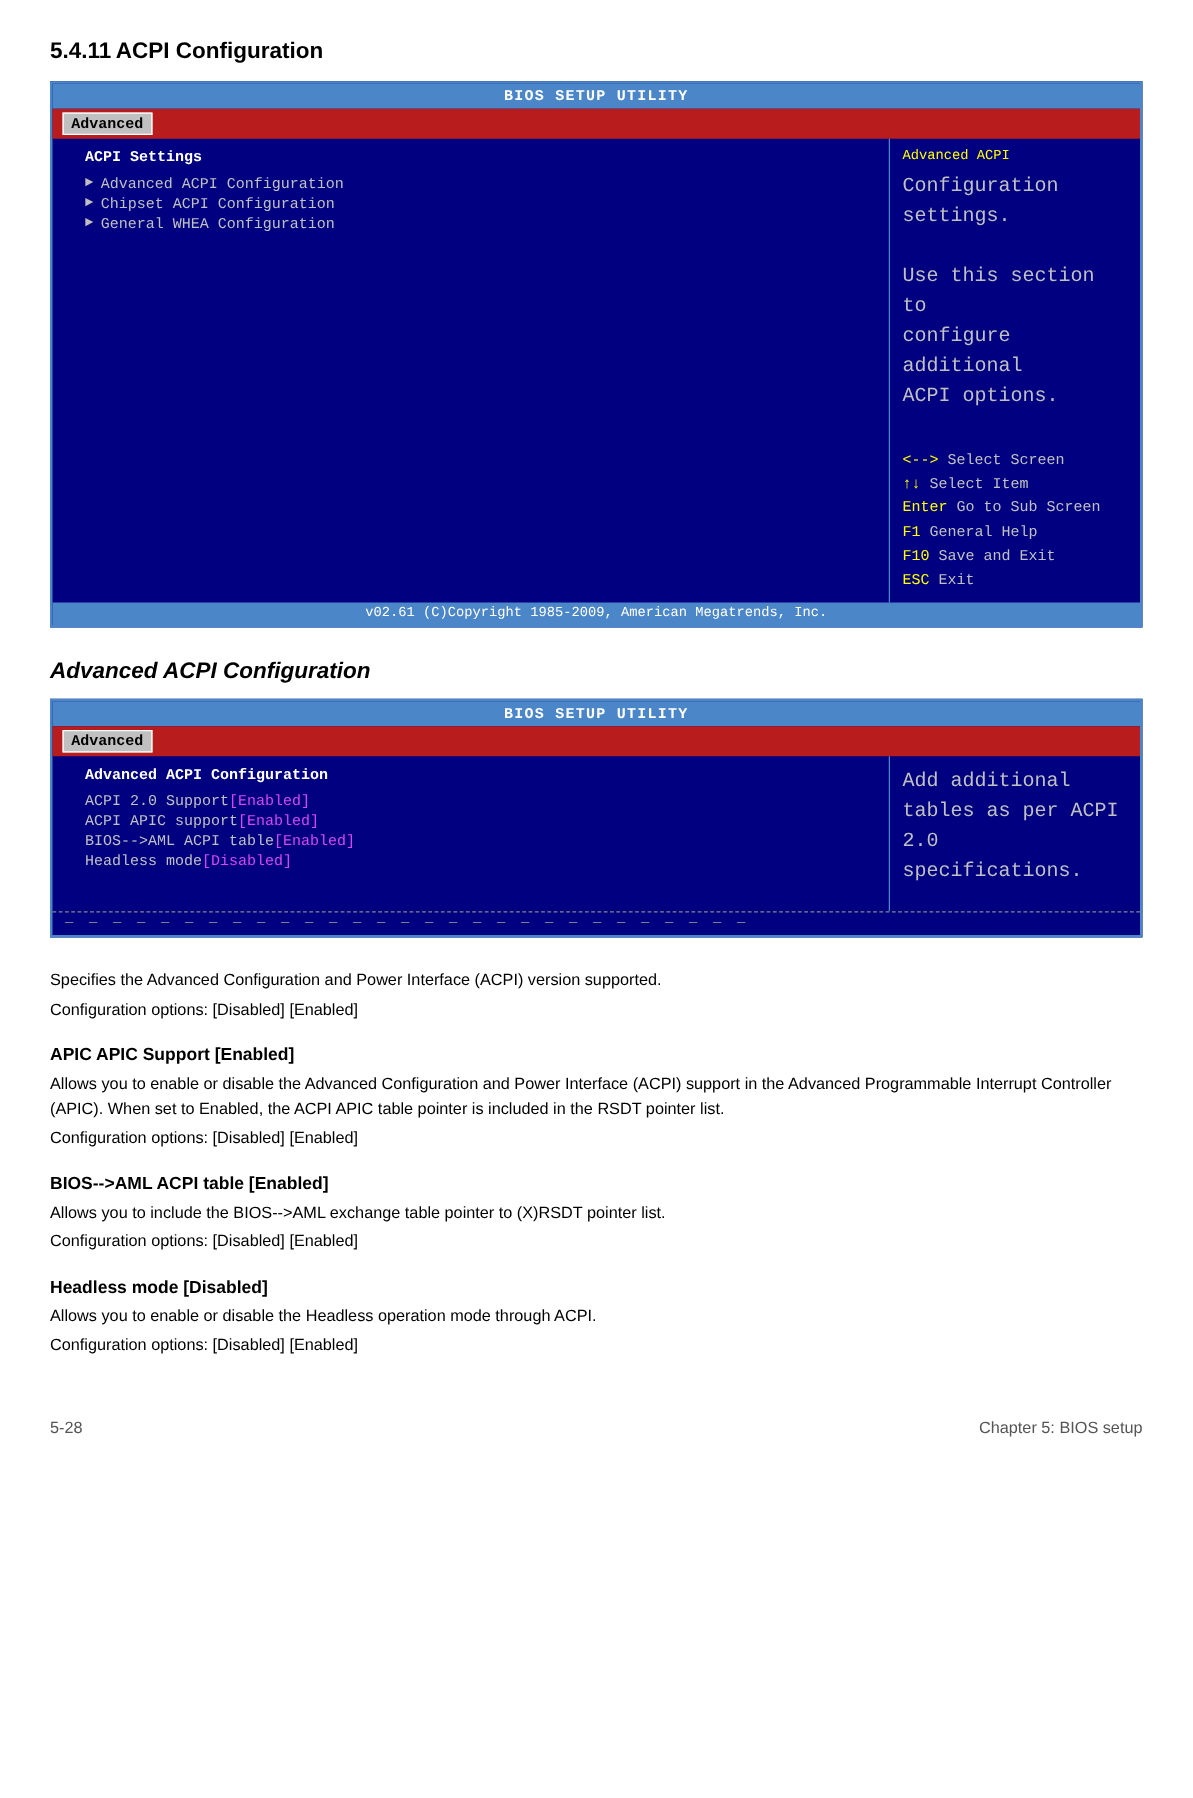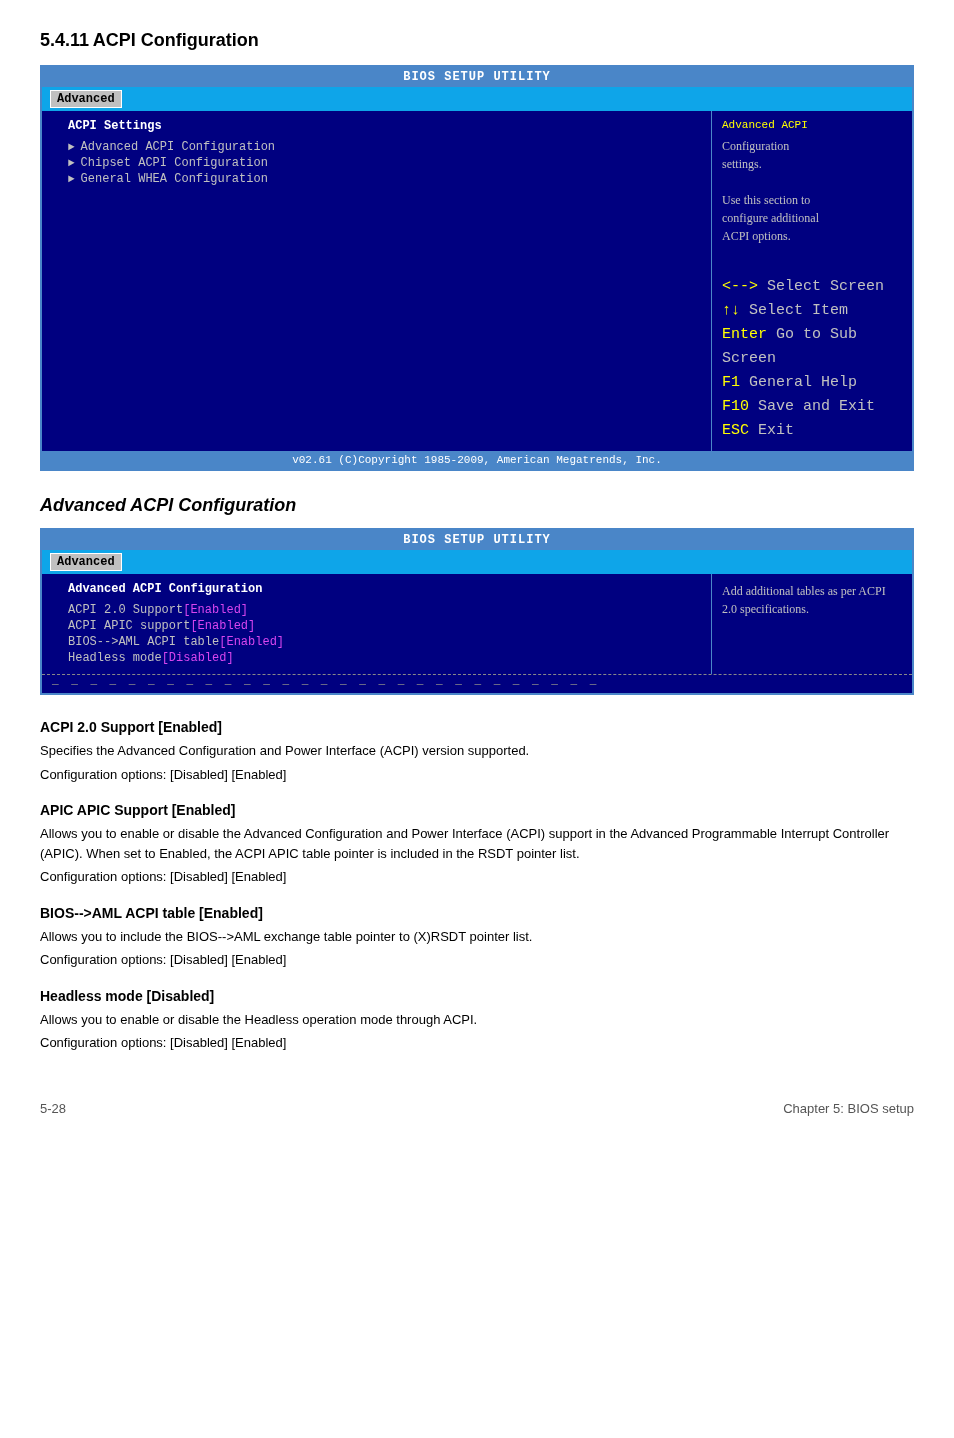--- a/index.html
+++ b/index.html
@@ -28,21 +28,21 @@
       color: #fff;
       text-align: center;
       padding: 3px 8px;
       font-family: 'Courier New', Courier, monospace;
       font-size: 12px;
       font-weight: bold;
       letter-spacing: 1px;
     }
 
     .bios-tab-bar {
-      background: #0ea5e9;
+      background: #b91c1c;
       padding: 3px 8px;
       display: flex;
       align-items: flex-end;
     }
 
     .bios-tab {
       background: #c0c0c0;
       color: #000;
       padding: 1px 6px;
       font-family: 'Courier New', Courier, monospace;
@@ -97,30 +97,30 @@
       background: #4a86c8;
       color: #fff;
       text-align: center;
       padding: 3px 8px;
       font-family: 'Courier New', Courier, monospace;
       font-size: 11px;
     }
 
     .bios-help-text {
       color: #c0c0c0;
-      font-family: Liberation Serif, serif;
-      font-size: 12px;
+      font-family: Liberation Mono, monospace;
+      font-size: 16px;
       line-height: 1.5;
       margin-bottom: 12px;
     }
 
     .bios-keys {
       color: #c0c0c0;
       font-family: 'Courier New', Courier, monospace;
-      font-size: 15px;
+      font-size: 12px;
       line-height: 1.6;
     }
 
     
     .bios-setting-row {
       display: flex;
       justify-content: flex-start;
       font-family: 'Courier New', Courier, monospace;
       font-size: 12px;
       padding: 1px 0;
@@ -259,21 +259,20 @@
 specifications.</div>
     </div>
   </div>
   <div class="bios-dashed-line" style="border-top: 1px dashed #888; margin: 0;"></div>
   <div style="padding:3px 10px; font-family:'Courier New',monospace; font-size:11px; color:#888; letter-spacing:3px;">
     — — — — — — — — — — — — — — — — — — — — — — — — — — — — —
   </div>
 </div>
 
 <div id="content-sections">
-<div class="content-heading">ACPI 2.0 Support [Enabled]</div>
     <p class="content-para">Specifies the Advanced Configuration and Power Interface (ACPI) version supported.</p>
     <p class="content-para">Configuration options: [Disabled] [Enabled]</p>
     <div class="content-heading">APIC APIC Support [Enabled]</div>
     <p class="content-para">Allows you to enable or disable the Advanced Configuration and Power Interface (ACPI) support in the Advanced Programmable Interrupt Controller (APIC). When set to Enabled, the ACPI APIC table pointer is included in the RSDT pointer list.</p>
     <p class="content-para">Configuration options: [Disabled] [Enabled]</p>
     <div class="content-heading">BIOS--&gt;AML ACPI table [Enabled]</div>
     <p class="content-para">Allows you to include the BIOS--&gt;AML exchange table pointer to (X)RSDT pointer list.</p>
     <p class="content-para">Configuration options: [Disabled] [Enabled]</p>
     <div class="content-heading">Headless mode [Disabled]</div>
     <p class="content-para">Allows you to enable or disable the Headless operation mode through ACPI.</p>

